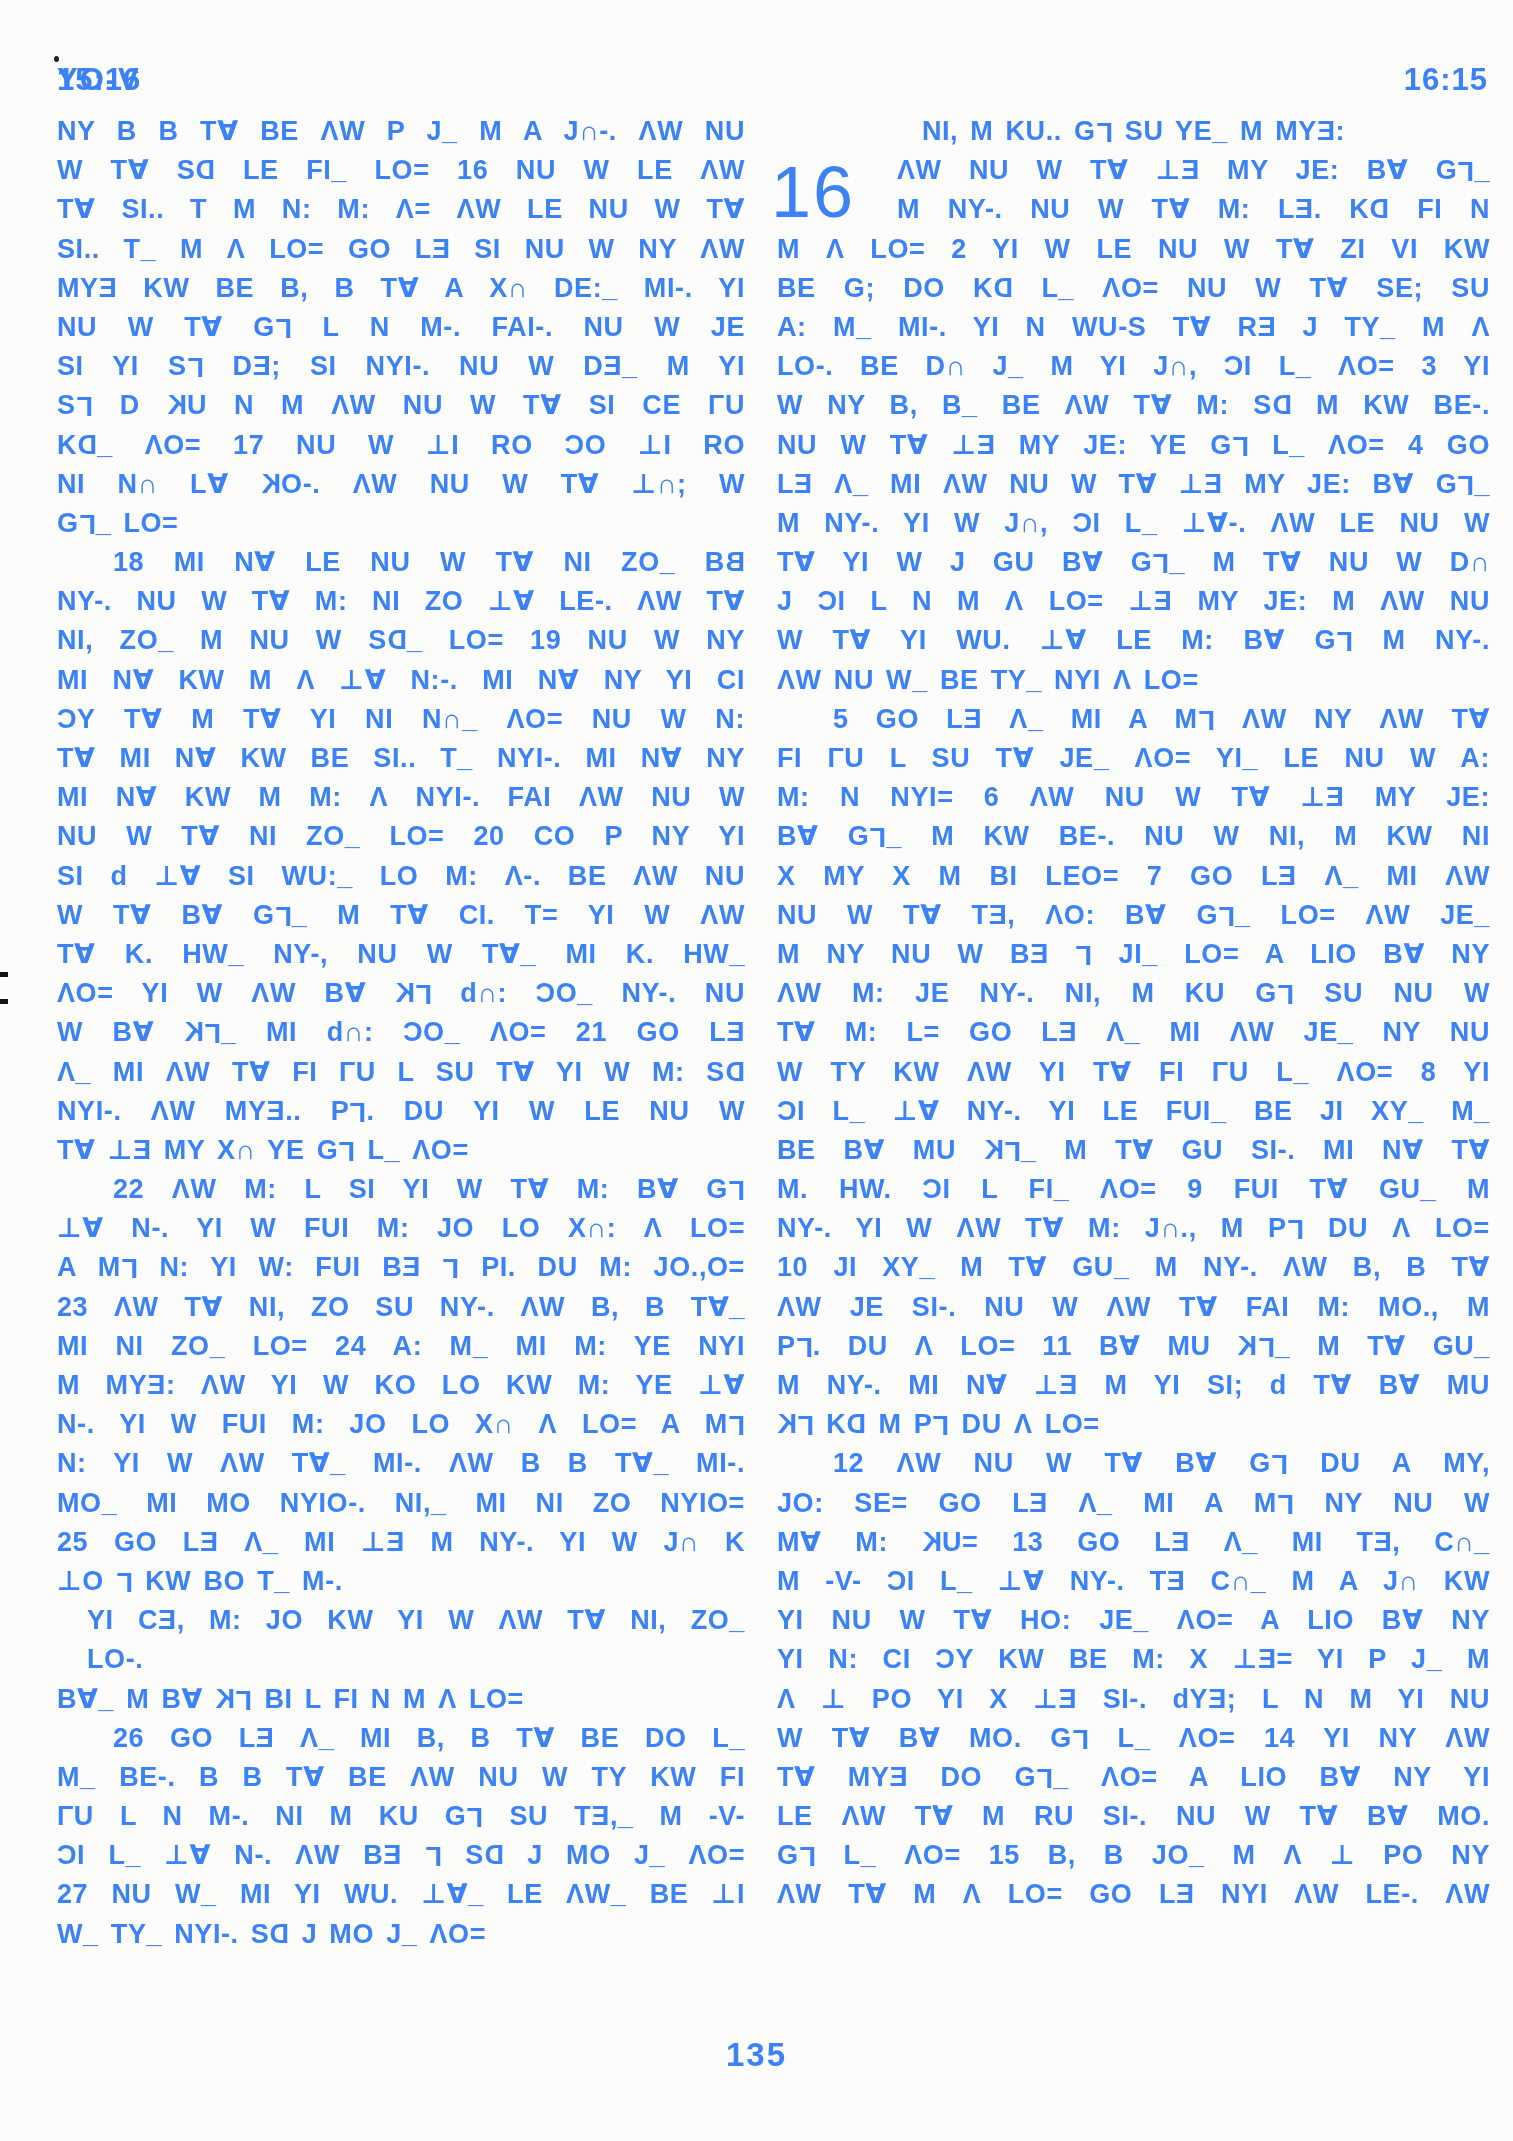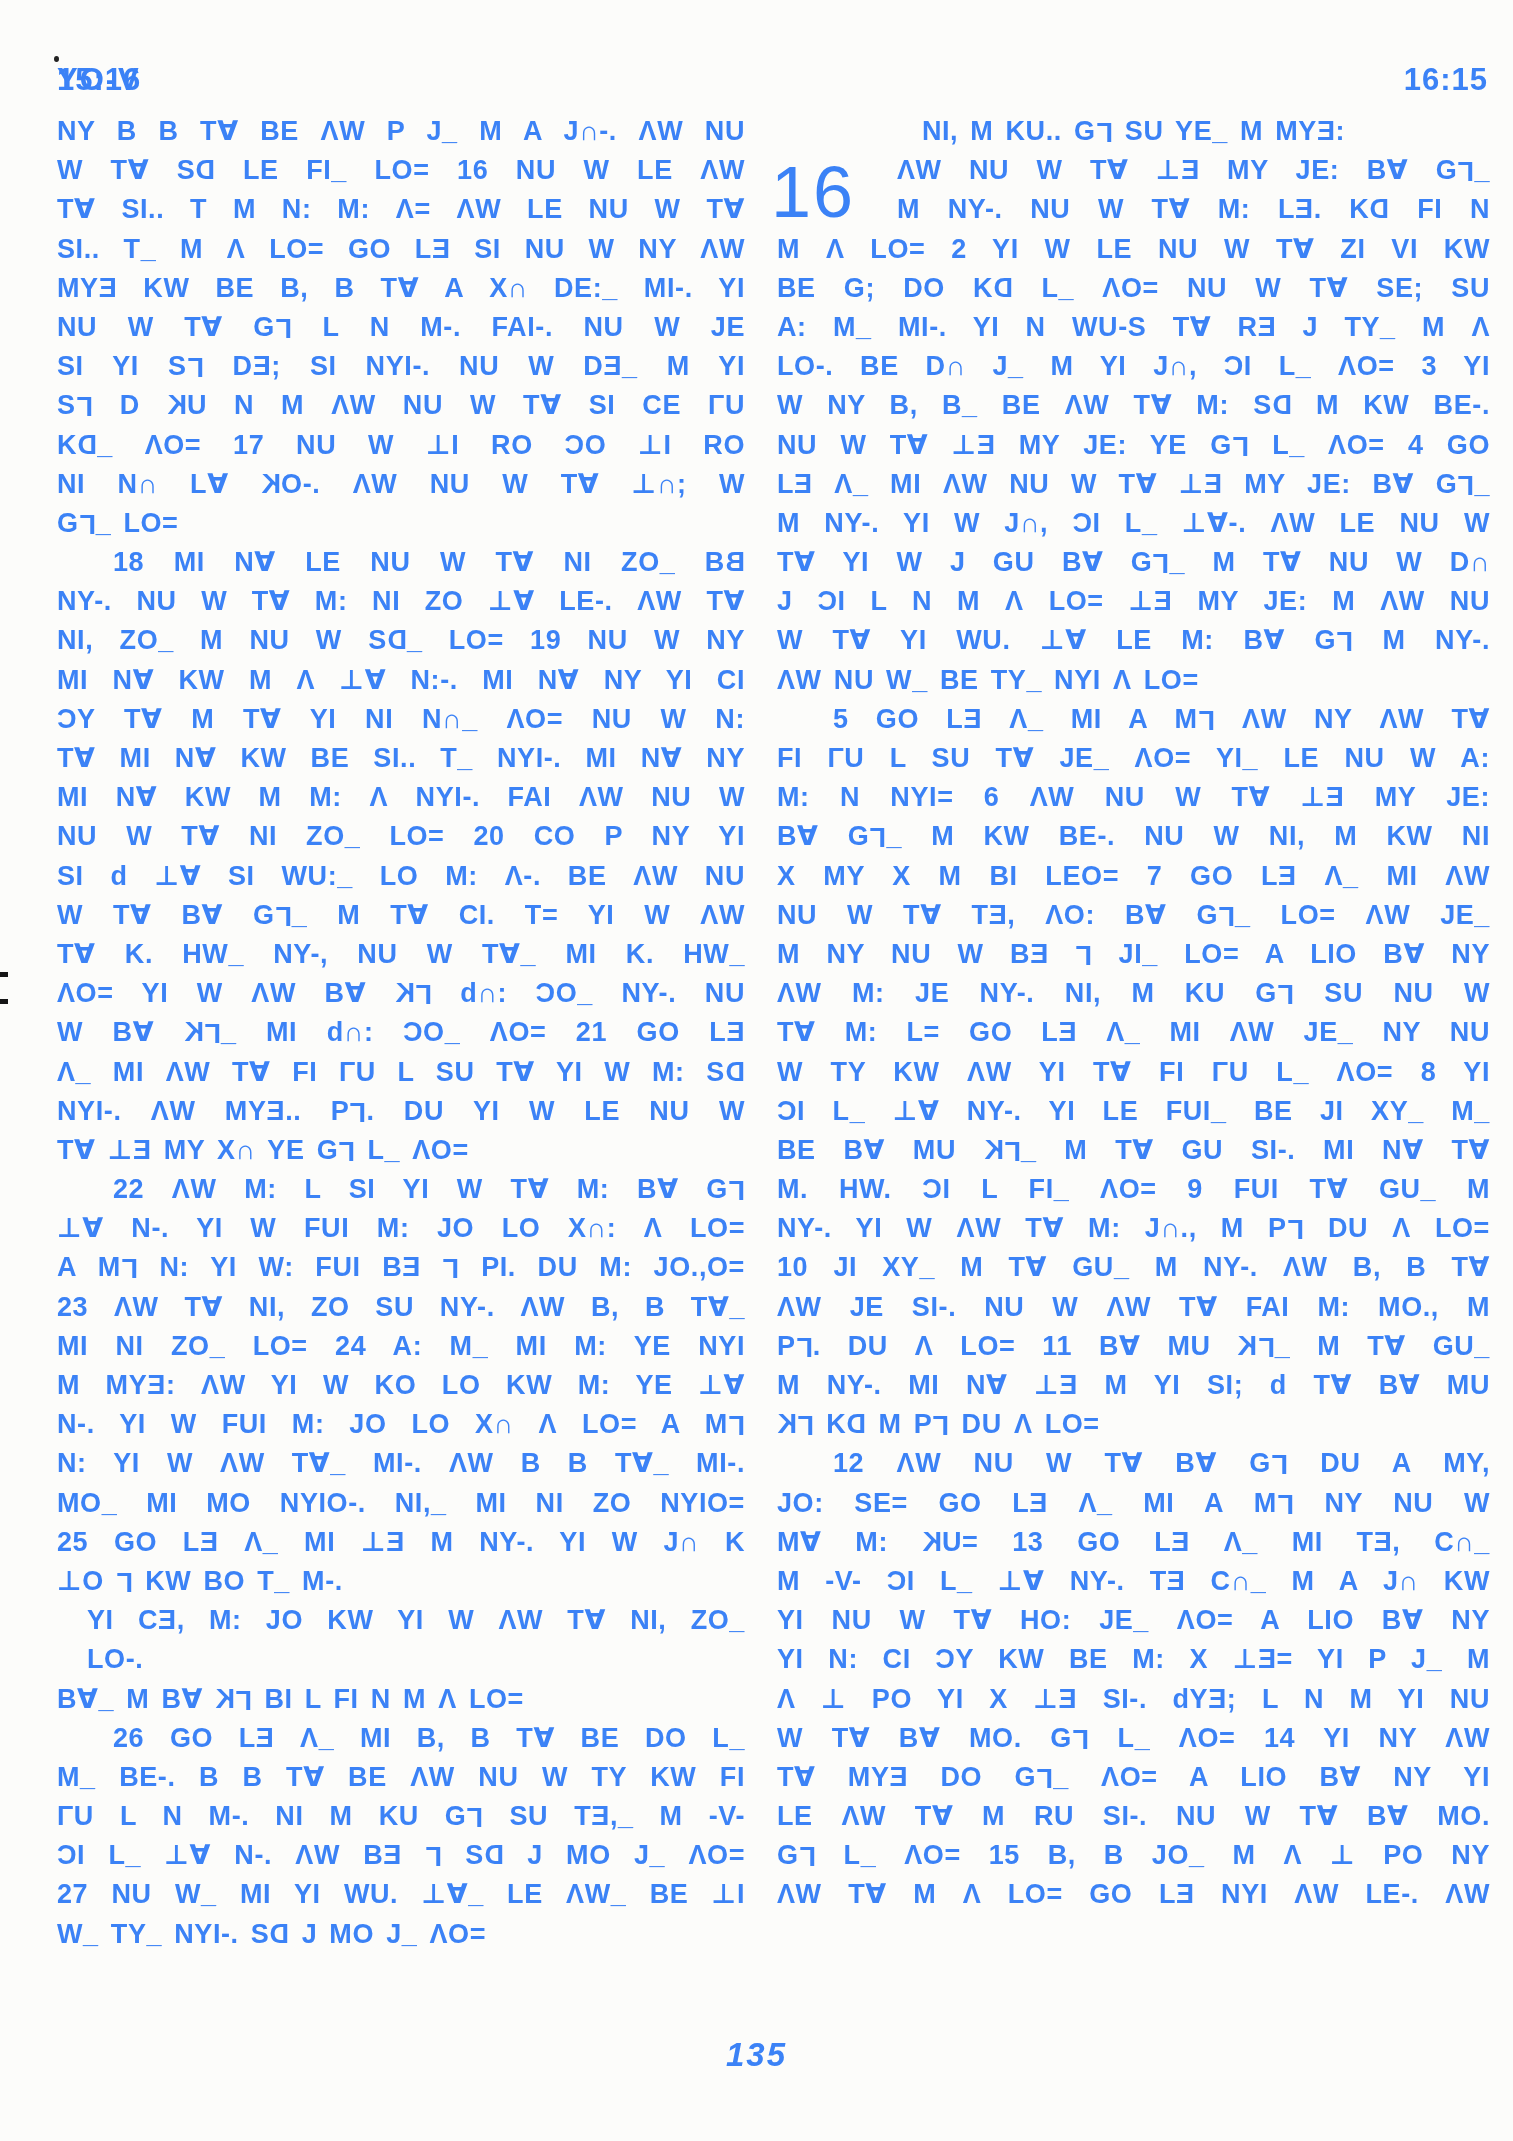--- a/index.html
+++ b/index.html
@@ -31,21 +31,21 @@
   .line.ind{padding-left:56px;}
   .line.ind2{padding-left:30px;}
   .line.center{text-align:center;text-align-last:center;-moz-text-align-last:center;}
   .line.dropgap{padding-left:120px;}
   .mir{display:inline-block;transform:scaleX(-1);}
   .rot{display:inline-block;transform:rotate(180deg);}
   .dropcap{
     position:absolute;left:-6px;top:42px;width:118px;height:80px;
     font-size:72px;line-height:76px;letter-spacing:2px;font-weight:400;
   }
-  .pageno{position:absolute;left:0;right:0;top:2036px;text-align:center;font-size:33px;letter-spacing:2px;font-style:italic;}
+  .pageno{position:absolute;left:0;right:0;top:2036px;text-align:center;font-size:33px;letter-spacing:2px;}
   .artifact-eq{position:absolute;left:-4px;top:972px;width:12px;height:22px;border-top:5px solid #151515;border-bottom:5px solid #151515;}
   .artifact-dot{position:absolute;left:54px;top:56px;width:5px;height:6px;background:#222;border-radius:50%;}
 </style>
 </head>
 <body>
 
 <div class="page">
 
   <div class="runhead">
     <span class="ref-left">15:16</span>

